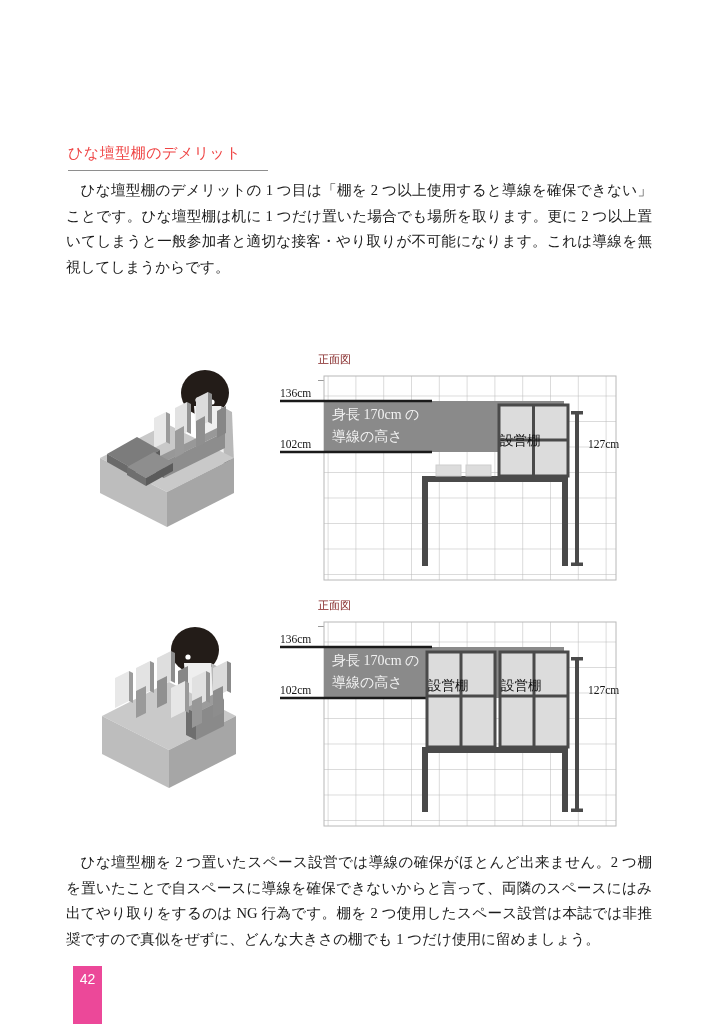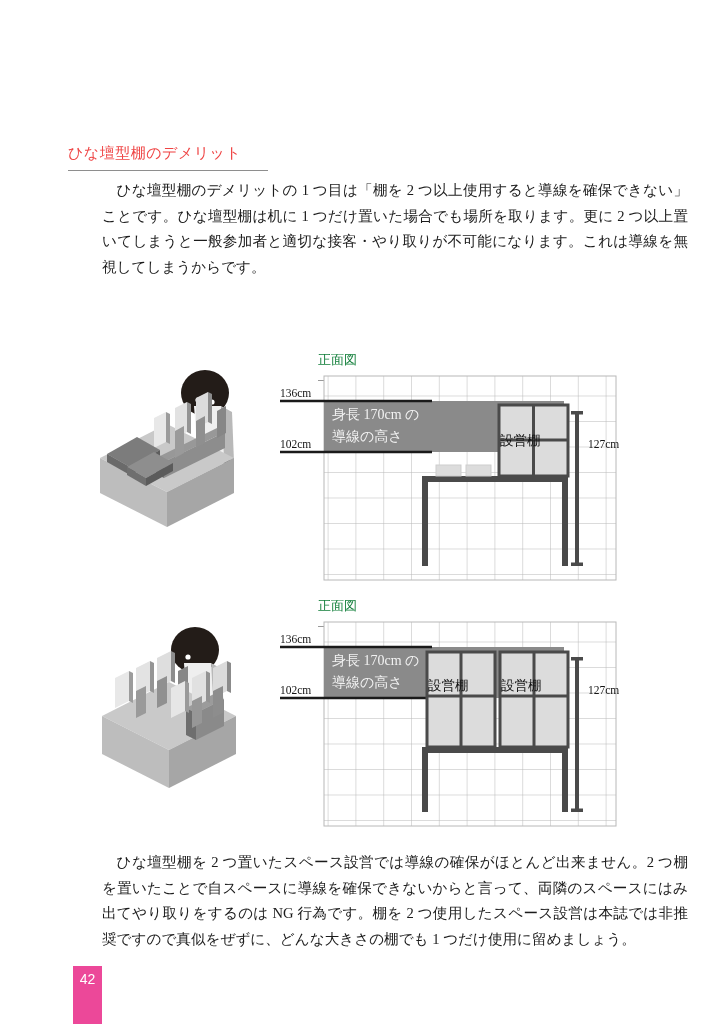--- a/index.html
+++ b/index.html
@@ -46,21 +46,20 @@
   
   .body-block {
     position: absolute;
     left: 66px;
     width: 586px;
     font-size: 14.6px;
     line-height: 25.6px;
     text-align: justify;
     text-justify: inter-character;
     color: #1b1b1b;
-    margin-left: 36px;
   }
   .body-block p {
     margin: 0;
     text-indent: 1em;
   }
   #intro-paragraphs { top: 178px; }
   #closing-paragraph { top: 850px; }
 
   
   .figure-block {
@@ -95,22 +94,22 @@
     position: absolute;
     left: 206px;
     top: 0;
     width: 380px;
     height: 232px;
   }
   .plan-title {
     position: absolute;
     left: 46px;
     top: 0px;
-    font-size: 13px;
-    color: #15803d;
+    font-size: 11px;
+    color: #7f1d1d;
     border-bottom: 1px solid #9a9a9a;
     padding-bottom: 13px;
     line-height: 15px;
   }
   .plan-svg {
     position: absolute;
     left: 0;
     top: 18px;
   }
 

